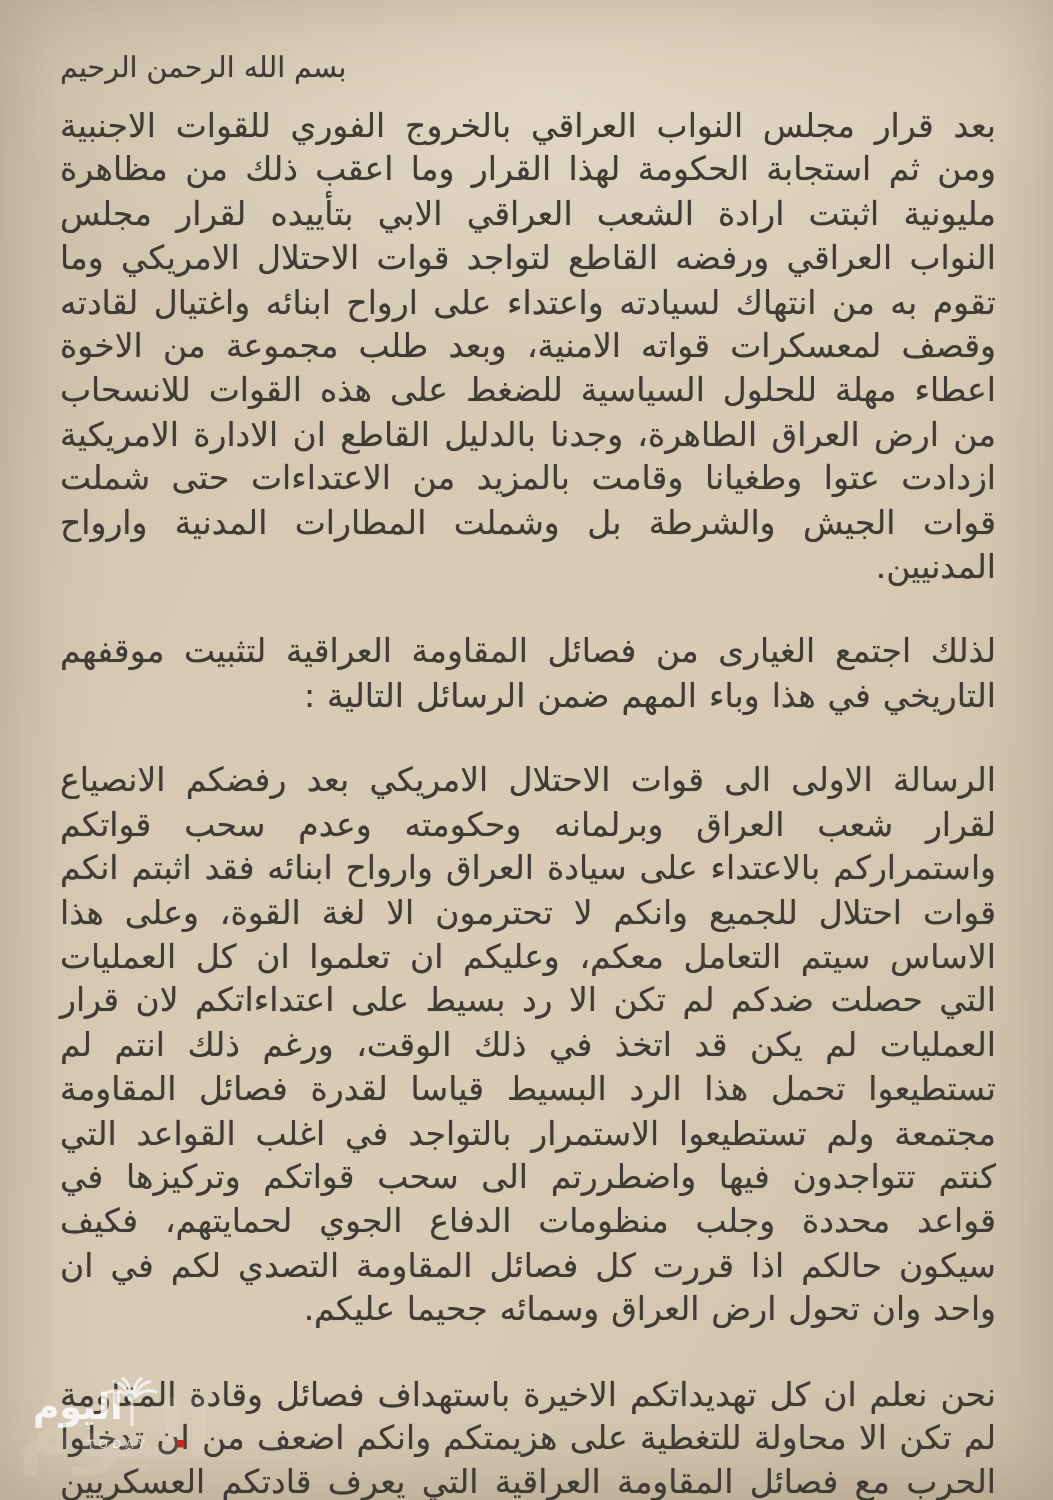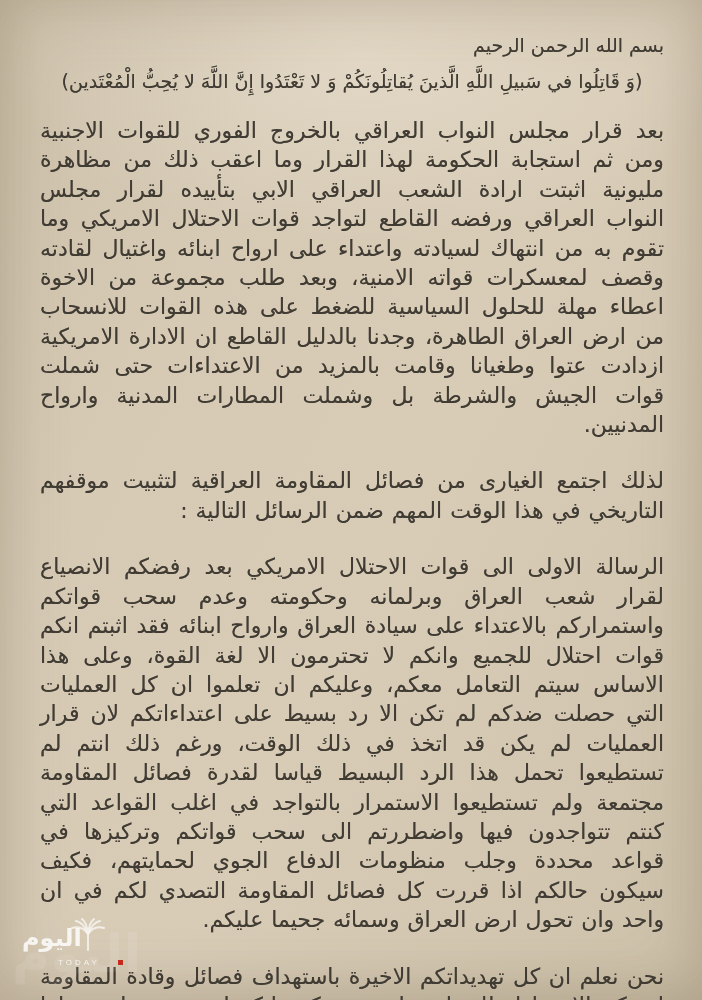--- a/index.html
+++ b/index.html
@@ -18,21 +18,21 @@
     box-shadow: inset 0 0 70px rgba(110, 92, 62, 0.22), inset 0 -14px 40px rgba(110, 92, 62, 0.12);
   }
   .page-text {
     position: absolute;
     top: 30px; right: 38px; left: 40px;
     direction: rtl;
     color: #403b33;
     text-shadow: 0 0 0.5px rgba(64,59,51,0.55);
   }
   .basmala {
-    text-align: right;
+    text-align: left;
     font-size: 19px;
     margin: 4px 0 14px 0;
     letter-spacing: 0.2px;
   }
   .verse {
     text-align: center;
     font-size: 19px;
     margin: 0 0 24px 0;
   }
   .para {
@@ -93,25 +93,24 @@
     width: 5px; height: 5px;
   }
 </style>
 </head>
 <body>
 
 <div class="photo">
 
   <div class="page-text">
     <div class="basmala">بسم الله الرحمن الرحيم</div>
-    <div class="verse">(وَ قَاتِلُوا في سَبيلِ اللَّهِ الَّذينَ يُقاتِلُونَكُمْ وَ لا تَعْتَدُوا إِنَّ اللَّهَ لا يُحِبُّ الْمُعْتَدين)</div>
 
     <p class="para">بعد قرار مجلس النواب العراقي بالخروج الفوري للقوات الاجنبية ومن ثم استجابة الحكومة لهذا القرار وما اعقب ذلك من مظاهرة مليونية اثبتت ارادة الشعب العراقي الابي بتأييده لقرار مجلس النواب العراقي ورفضه القاطع لتواجد قوات الاحتلال الامريكي وما تقوم به من انتهاك لسيادته واعتداء على ارواح ابنائه واغتيال لقادته وقصف لمعسكرات قواته الامنية، وبعد طلب مجموعة من الاخوة اعطاء مهلة للحلول السياسية للضغط على هذه القوات للانسحاب من ارض العراق الطاهرة، وجدنا بالدليل القاطع ان الادارة الامريكية ازدادت عتوا وطغيانا وقامت بالمزيد من الاعتداءات حتى شملت قوات الجيش والشرطة بل وشملت المطارات المدنية وارواح المدنيين.</p>
 
-    <p class="para">لذلك اجتمع الغيارى من فصائل المقاومة العراقية لتثبيت موقفهم التاريخي في هذا الوقت المهم ضمن الرسائل التالية :</p>
+    <p class="para">لذلك اجتمع الغيارى من فصائل المقاومة العراقية لتثبيت موقفهم التاريخي في هذا وباء المهم ضمن الرسائل التالية :</p>
 
     <p class="para">الرسالة الاولى الى قوات الاحتلال الامريكي بعد رفضكم الانصياع لقرار شعب العراق وبرلمانه وحكومته وعدم سحب قواتكم واستمراركم بالاعتداء على سيادة العراق وارواح ابنائه فقد اثبتم انكم قوات احتلال للجميع وانكم لا تحترمون الا لغة القوة، وعلى هذا الاساس سيتم التعامل معكم، وعليكم ان تعلموا ان كل العمليات التي حصلت ضدكم لم تكن الا رد بسيط على اعتداءاتكم لان قرار العمليات لم يكن قد اتخذ في ذلك الوقت، ورغم ذلك انتم لم تستطيعوا تحمل هذا الرد البسيط قياسا لقدرة فصائل المقاومة مجتمعة ولم تستطيعوا الاستمرار بالتواجد في اغلب القواعد التي كنتم تتواجدون فيها واضطررتم الى سحب قواتكم وتركيزها في قواعد محددة وجلب منظومات الدفاع الجوي لحمايتهم، فكيف سيكون حالكم اذا قررت كل فصائل المقاومة التصدي لكم في ان واحد وان تحول ارض العراق وسمائه جحيما عليكم.</p>
 
     <p class="para">نحن نعلم ان كل تهديداتكم الاخيرة باستهداف فصائل وقادة المقاومة لم تكن الا محاولة للتغطية على هزيمتكم وانكم اضعف من ان تدخلوا الحرب مع فصائل المقاومة العراقية التي يعرف قادتكم العسكريين مقدار قوتها لانهم جربوها في فترة احتلالكم السابقة، وكشفتم ذلك بتهديدكم بتصعيد العدوان في العراق في الوقت الذي يعاني شعبه من وباء كورونا حقيقتكم وانكم لا تهتمون لهذا الشعب العزيز بخلاف ما تدعونه في الاعلام.</p>
   </div>
 
   <div class="watermark">
     <div class="wm-ghost">اليوم</div>
     <div class="wm-row">
       <div class="wm-arabic">اليوم</div>

